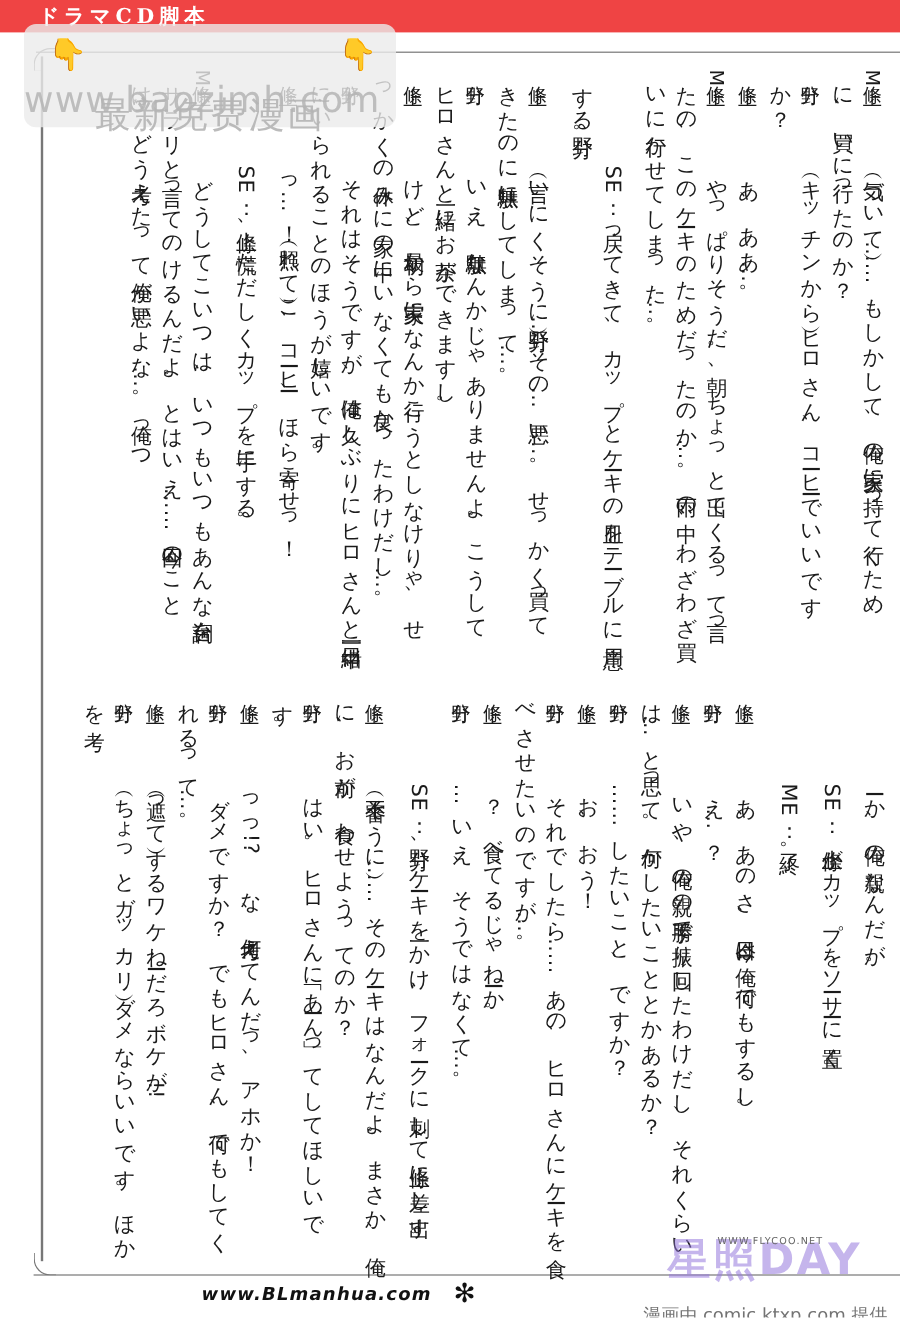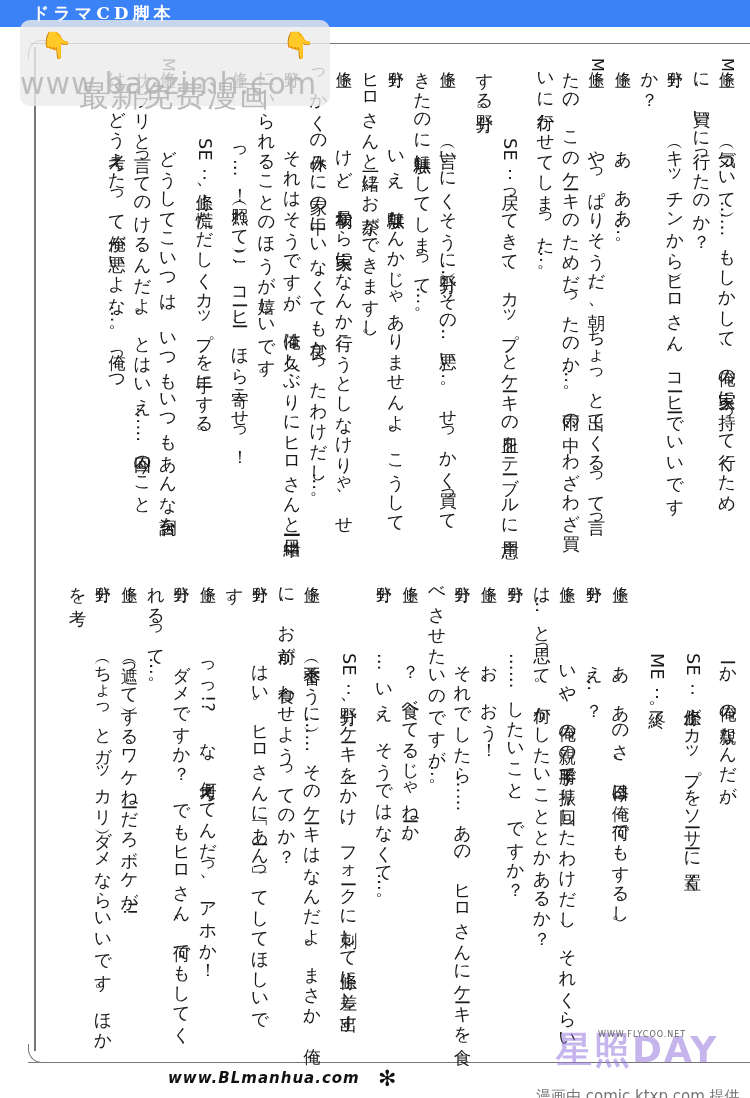--- a/index.html
+++ b/index.html
@@ -2,21 +2,21 @@
 <html><head>
 <meta charset="utf-8">
 <style>
   html, body { margin:0; padding:0; }
   body {
     width:750px; height:1098px; position:relative; overflow:hidden;
     background:#ffffff; color:#1a1a1a;
     font-family:"DejaVu Sans", "Liberation Sans", sans-serif;
   }
   .header-bar {
-    position:absolute; left:0; top:0; width:750px; height:27px; background:#3b82f6;
+    position:absolute; left:0; top:0; width:750px; height:27px; background:#ef4444;
   }
   .header-title {
     position:absolute; left:32px; top:2px; color:#fff; font-size:17px;
     letter-spacing:4px; font-family:"DejaVu Serif", serif; font-weight:bold;
   }
   .frame-top {
     position:absolute; left:30px; top:43px; width:720px; height:1px; background:#777;
   }
   .frame-left {
     position:absolute; left:34px; top:47px; width:2px; height:1004px; background:#777;

